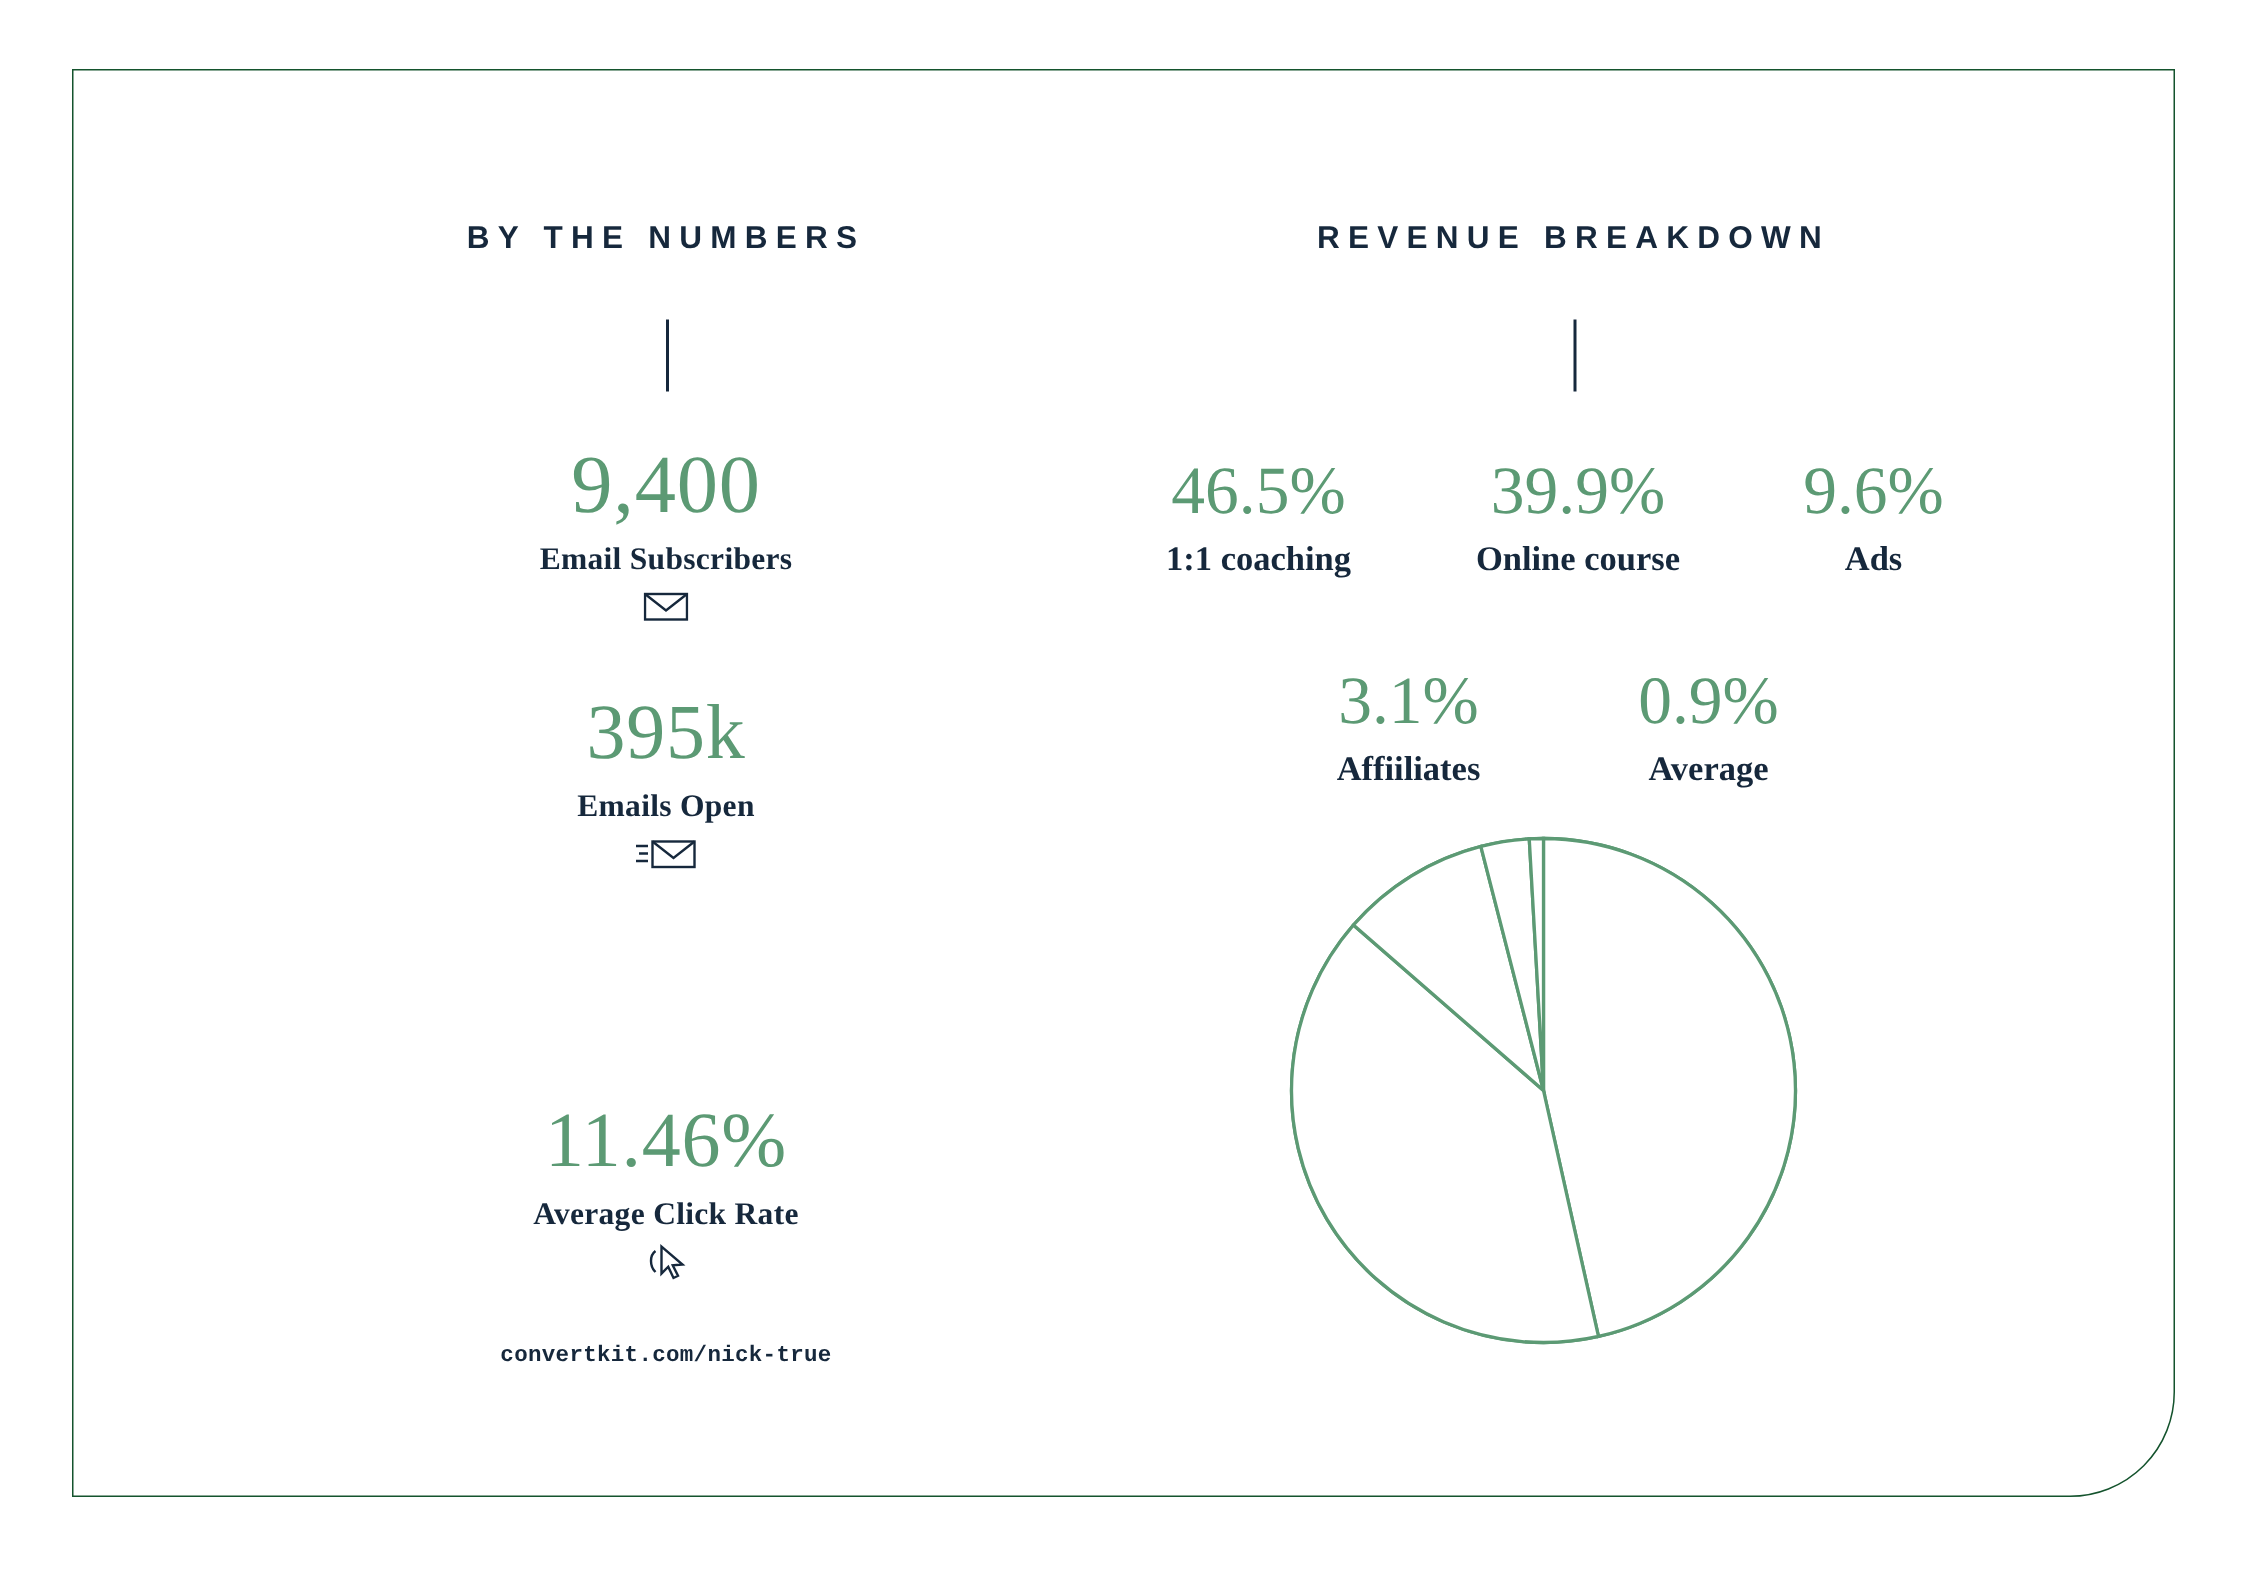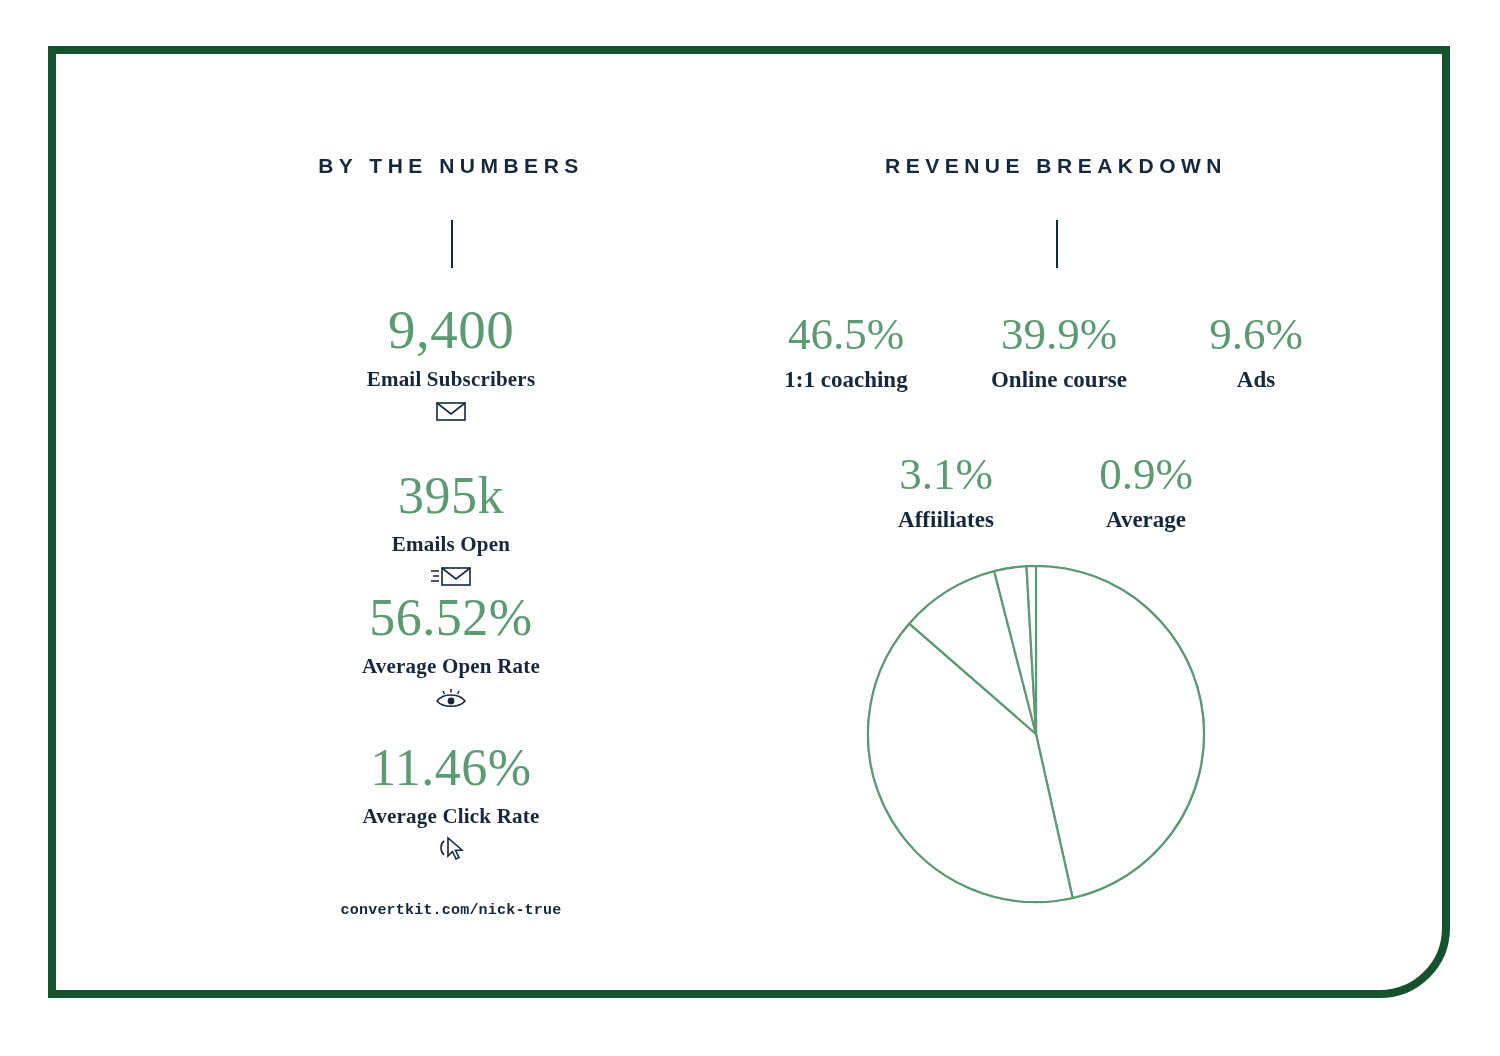--- a/index.html
+++ b/index.html
@@ -13,21 +13,21 @@
     font-family: "Liberation Serif", serif;
     -webkit-font-smoothing: antialiased;
   }
   .card {
     position: absolute;
     left: 48px;
     top: 46px;
     width: 1402px;
     height: 952px;
     box-sizing: border-box;
-    border: 8px solid #14532d;
+    border: 1px solid #14532d;
     border-bottom-right-radius: 70px;
     background: #ffffff;
   }
   .col {
     position: absolute;
     top: 0;
     height: 100%;
   }
   .col-left { left: 200px; width: 390px; }
   .col-right { left: 640px; width: 720px; }
@@ -163,31 +163,20 @@
       <div class="label">Emails Open</div>
       <div class="ico">
         <svg class="env-svg" width="40" height="22" viewBox="0 0 40 22" aria-hidden="true">
           <rect x="11" y="3" width="28" height="17" fill="none" stroke="#16283c" stroke-width="1.6"></rect>
           <path d="M11 3 L25 14 L39 3" fill="none" stroke="#16283c" stroke-width="1.6"></path>
           <path d="M0 6 H8 M2 11 H8 M0 16 H8" stroke="#16283c" stroke-width="1.6" fill="none"></path>
         </svg>
       </div>
     </div>
 
-    <div class="stat stat-3">
-      <div class="value">56.52%</div>
-      <div class="label">Average Open Rate</div>
-      <div class="ico">
-        <svg width="34" height="24" viewBox="0 0 34 24" aria-hidden="true">
-          <path d="M3 15 C9 7, 25 7, 31 15 C25 22, 9 22, 3 15 Z" fill="none" stroke="#16283c" stroke-width="1.6"></path>
-          <circle cx="17" cy="15" r="3.4" fill="#16283c"></circle>
-          <path d="M9 5 L10.5 8 M17 3 L17 6.5 M25 5 L23.5 8" stroke="#16283c" stroke-width="1.5" fill="none"></path>
-        </svg>
-      </div>
-    </div>
 
     <div class="stat stat-4">
       <div class="value">11.46%</div>
       <div class="label">Average Click Rate</div>
       <div class="ico">
         <svg width="32" height="28" viewBox="0 0 32 28" aria-hidden="true">
           <path d="M13 4 L13 22 L17.5 17.5 L21 25 L24 23.5 L20.5 16.5 L27 16 Z" fill="none" stroke="#16283c" stroke-width="1.6"></path>
           <path d="M9 7 C5 10, 5 17, 9 21" fill="none" stroke="#16283c" stroke-width="1.6"></path>
         </svg>
       </div>

